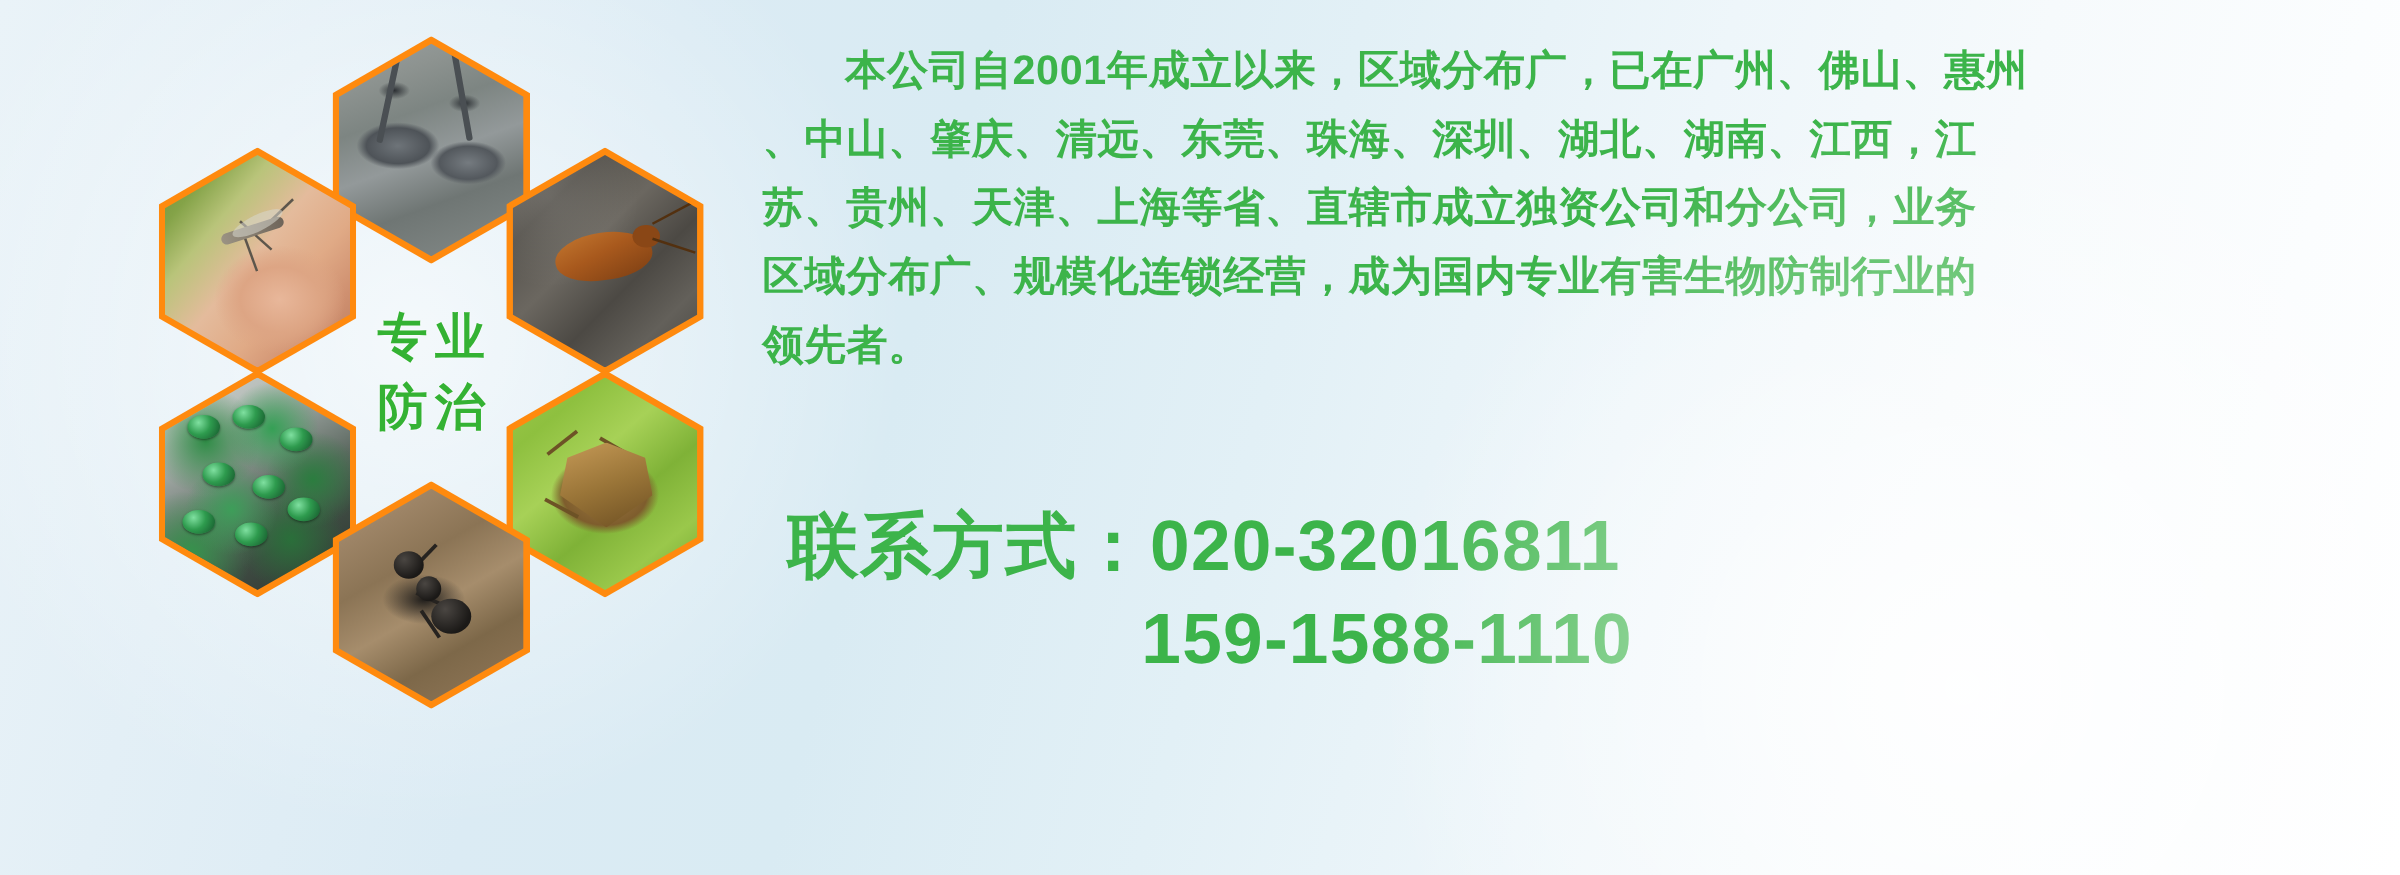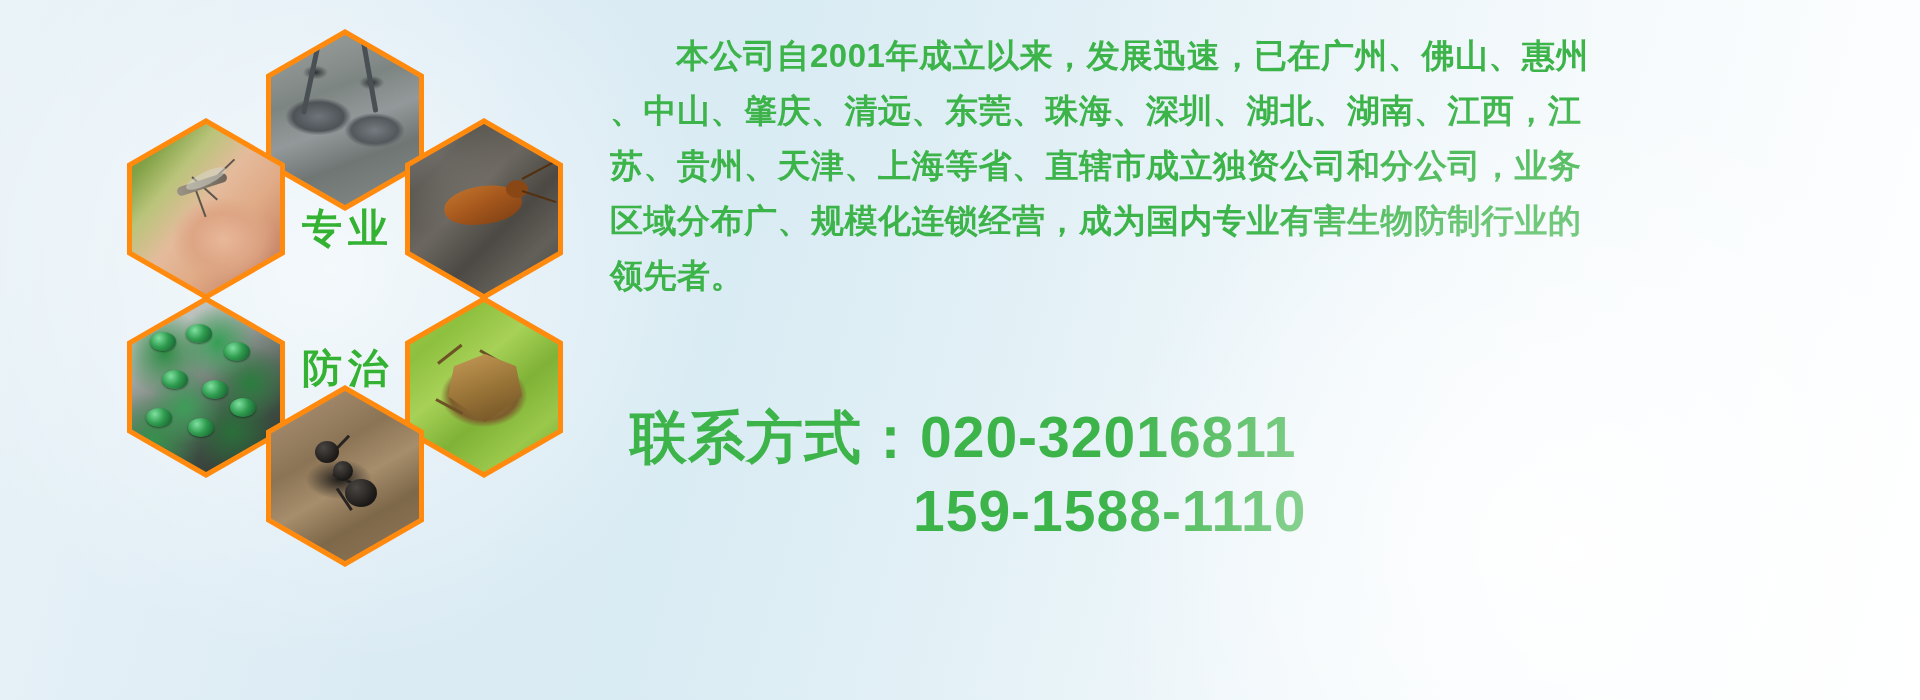--- a/index.html
+++ b/index.html
@@ -90,21 +90,21 @@
   .hex.h-ant      { left: 171px; top: 380px; }
   .hex-caption {
     position: absolute;
     left: 171px;
     top: 202px;
     width: 158px;
     height: 182px;
     display: flex;
     flex-direction: column;
     align-items: center;
-    justify-content: space-between;
+    justify-content: center;
     gap: 14px;
     color: #34b233;
     font-size: 40px;
     font-weight: bold;
     letter-spacing: 6px;
     text-indent: 6px;
     line-height: 1.05;
     text-shadow: 0 0 2px rgba(255,255,255,0.9);
   }
 
@@ -361,21 +361,21 @@
       </div>
     </div>
 
     <div class="hex-caption">
       <span>专业</span>
       <span>防治</span>
     </div>
   </div>
 
   <div class="copy">
-    <p class="indent">本公司自2001年成立以来，发展迅速，已在广州、佛山、惠州</p>
+    <p class="indent">本公司自2001年成立以来，区域分布广，已在广州、佛山、惠州</p>
     <p>、中山、肇庆、清远、东莞、珠海、深圳、湖北、湖南、江西，江</p>
     <p>苏、贵州、天津、上海等省、直辖市成立独资公司和分公司，业务</p>
     <p>区域分布广、规模化连锁经营，成为国内专业有害生物防制行业的</p>
     <p>领先者。</p>
   </div>
 
   <div class="contact">
     <div class="line1">联系方式：020-32016811</div>
     <div class="line2">159-1588-1110</div>
   </div>

